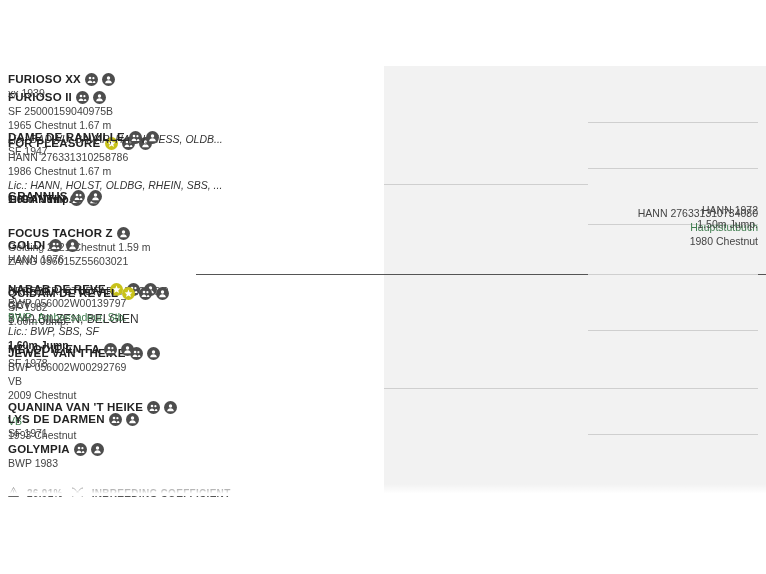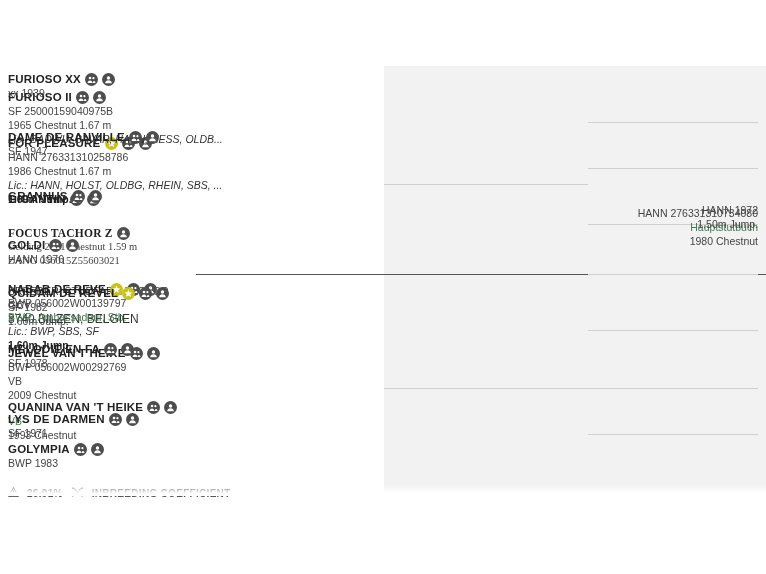--- a/index.html
+++ b/index.html
@@ -47,21 +47,21 @@
   }
   .badge.dark{background:#4d4d4d;}
   .badge.yellow{background:#c8c21a;}
   .badge svg{position:absolute;left:2px;top:2px;}
 
   
   .hsep{position:absolute;height:1px;background:#cfcfcf;}
   .hsep.dark{background:#555555;}
 
   
-  .focus-block{position:absolute;left:8px;top:160px;width:186px;font-family:Liberation Serif, serif;}
+  .focus-block{position:absolute;left:8px;top:160px;width:186px;}
   .breeder-block{position:absolute;left:8px;top:218px;width:186px;}
 
   
   .bottom-bar{
     position:absolute;left:0;top:484px;width:766px;height:18px;
     display:flex;align-items:center;gap:8px;
     padding-left:8px;box-sizing:border-box;
     font-size:10px;color:#555555;font-weight:bold;letter-spacing:.3px;
     z-index:6;
   }

